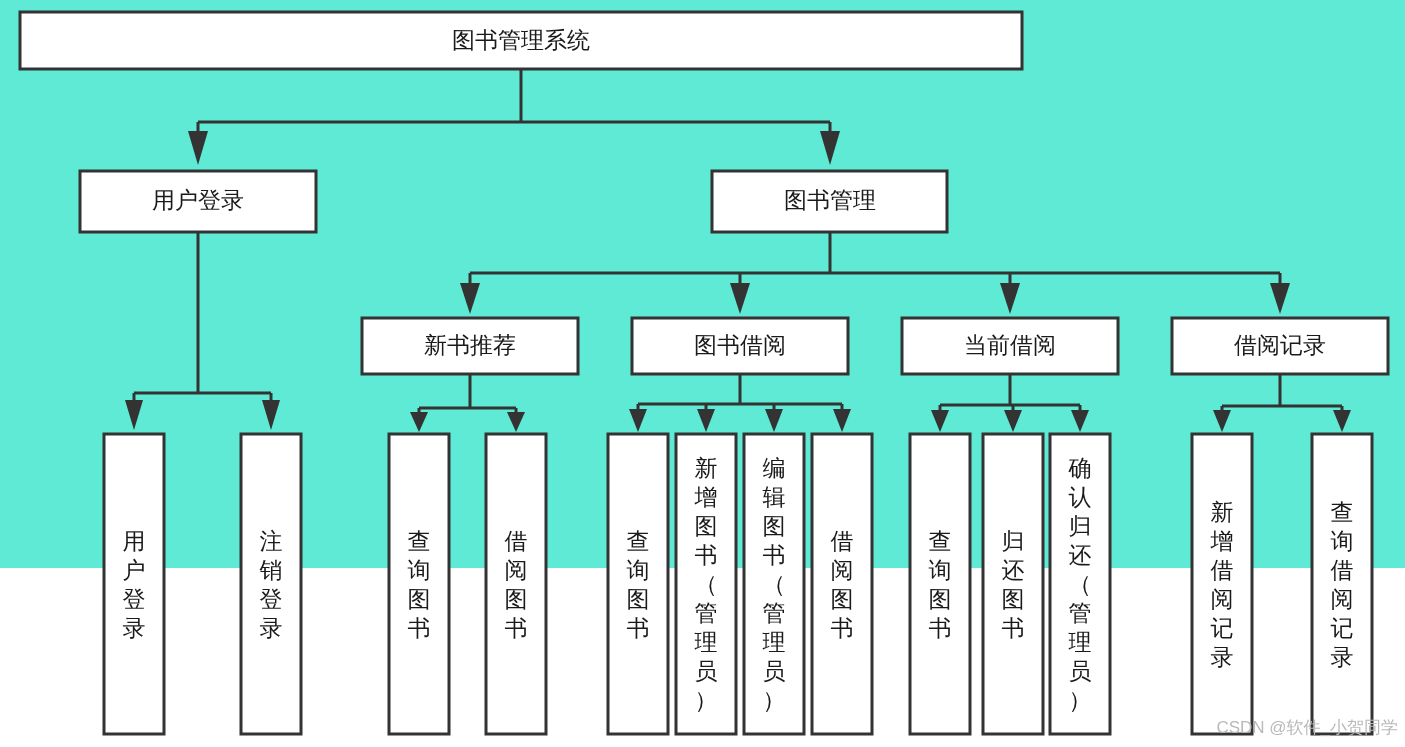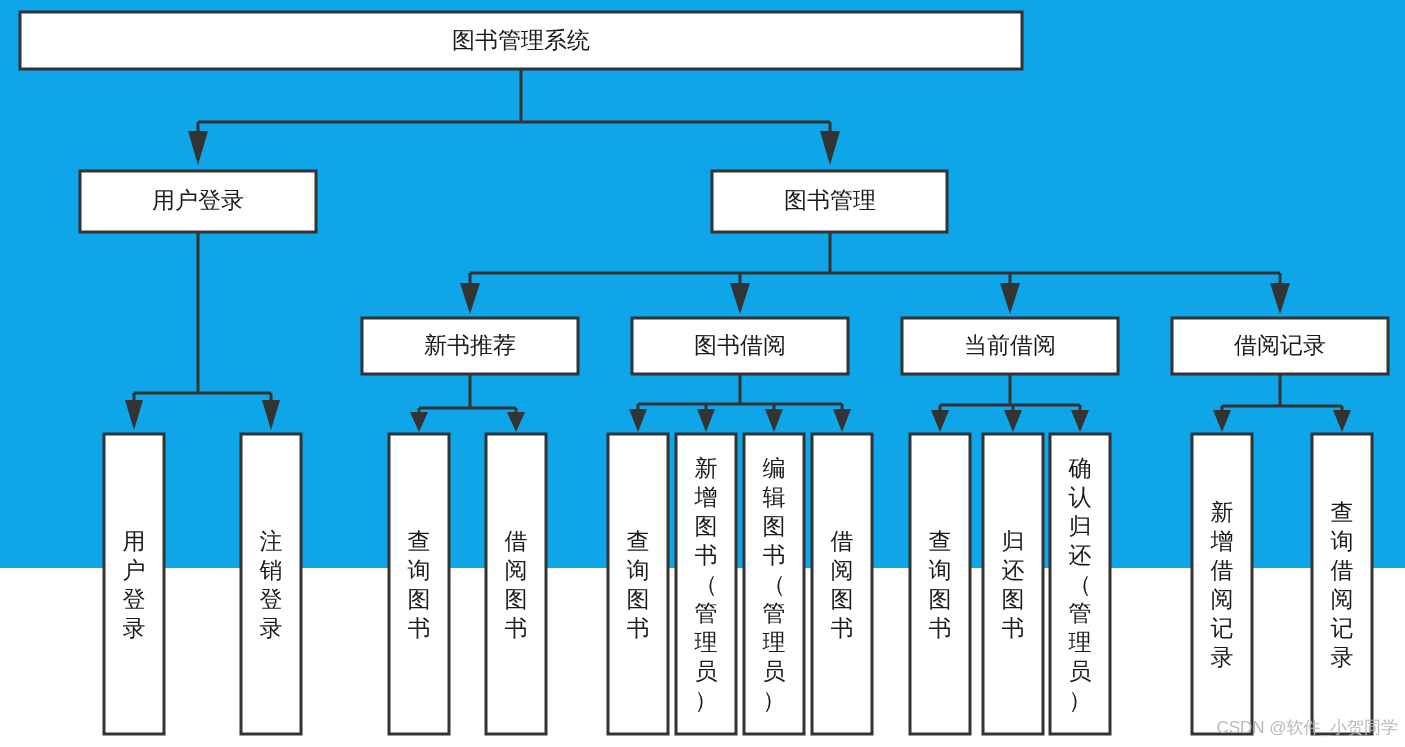--- a/index.html
+++ b/index.html
@@ -10,21 +10,21 @@
   body {
     width: 1405px;
     height: 747px;
     font-family: "Liberation Sans", "DejaVu Sans", sans-serif;
     overflow: hidden;
   }
   #diagram-root {
     position: relative;
     width: 1405px;
     height: 568px;
-    background: #0ea5e9;
+    background: #5eead4;
   }
   svg#flowchart {
     position: absolute;
     top: 0;
     left: 0;
     width: 1405px;
     height: 747px;
   }
   .node-box {
     fill: #ffffff;

